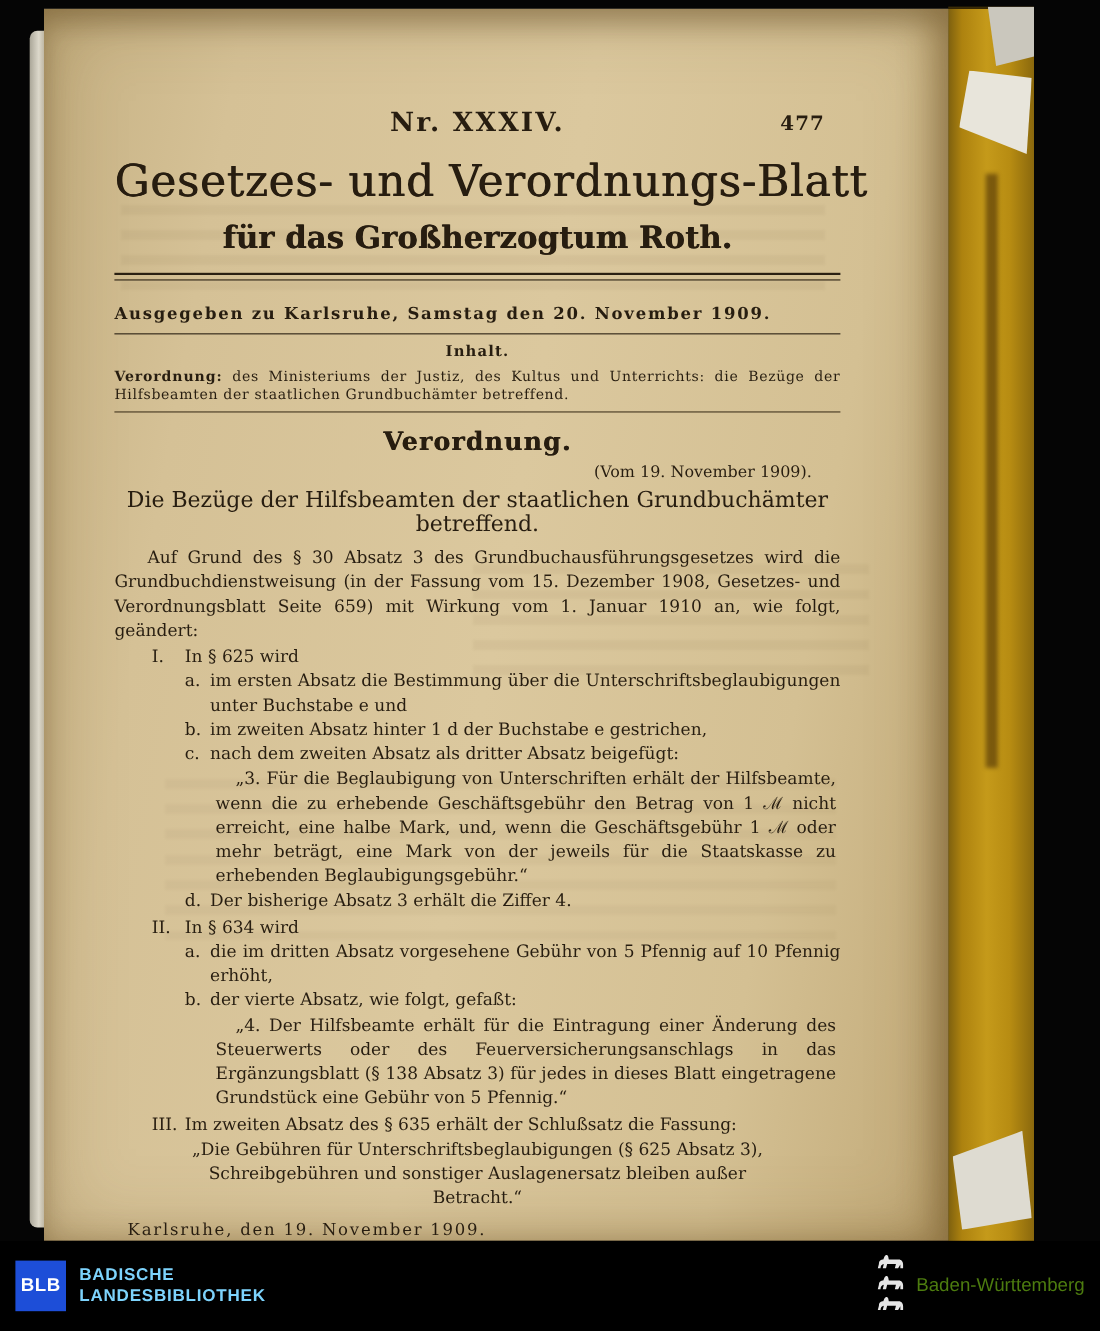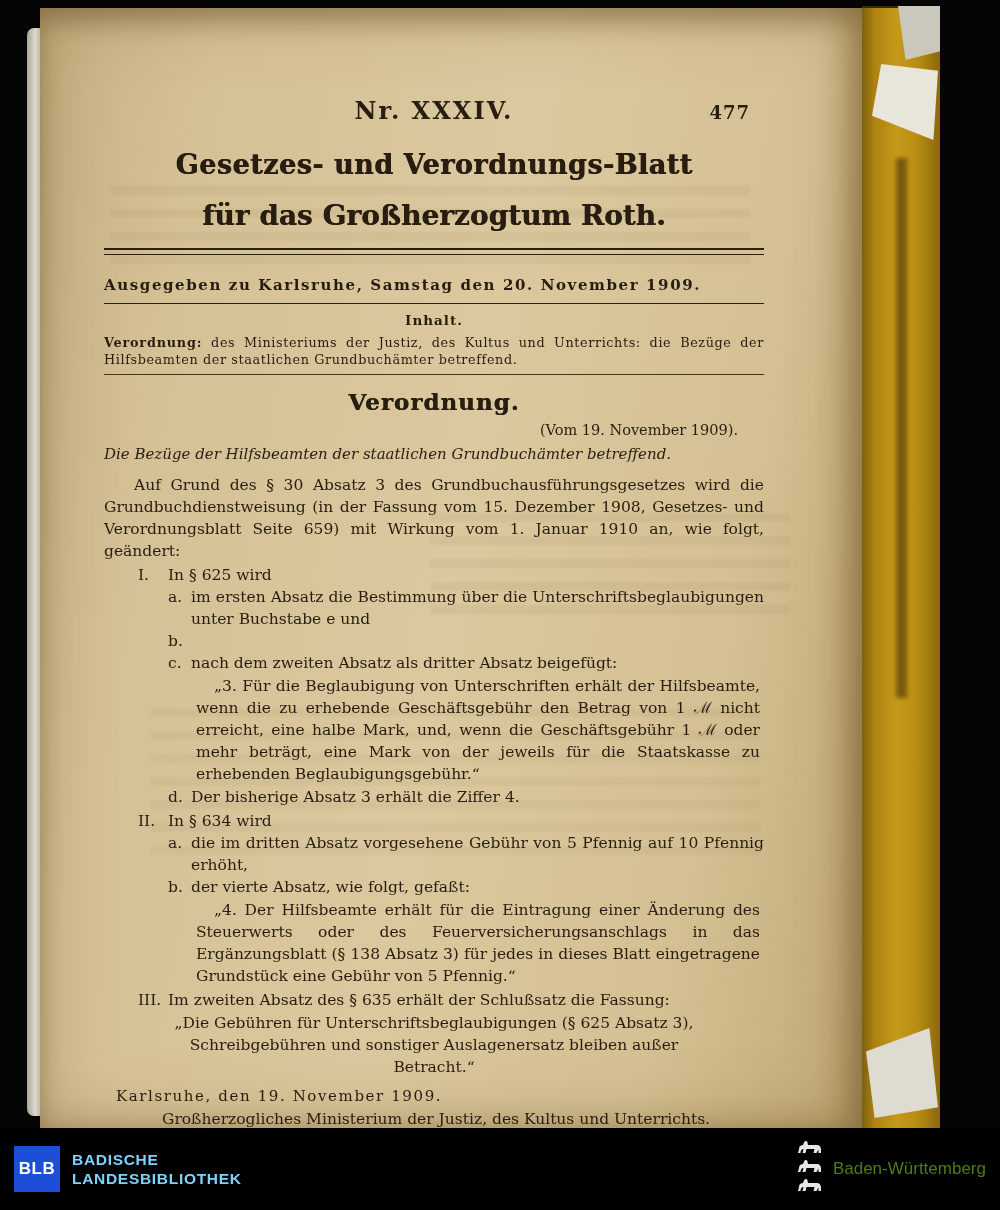--- a/index.html
+++ b/index.html
@@ -36,39 +36,39 @@
   .g2{left:390px;top:505px;width:360px;height:110px;}
   .g3{left:110px;top:700px;width:610px;height:150px;opacity:.07;}
 
   .page-inner{position:absolute;left:64px;top:92px;width:660px;
     font-size:15.5px;line-height:22px;}
 
   .head-row{position:relative;height:30px;}
   .issue{text-align:center;font-size:24px;font-weight:bold;letter-spacing:2px;}
   .pagenum{position:absolute;right:14px;top:2px;font-size:18px;font-weight:bold;letter-spacing:1px;}
 
-  .masthead{margin:12px 0 0;text-align:center;font-size:27px;line-height:46px;font-weight:bold;
+  .masthead{margin:12px 0 0;text-align:center;font-size:40px;line-height:46px;font-weight:normal;
     white-space:nowrap;letter-spacing:0.5px;text-shadow:0.6px 0 currentColor;}
   .subtitle{margin:12px 0 0;text-align:center;font-size:28px;line-height:32px;font-weight:bold;
     text-shadow:0.4px 0 currentColor;}
 
   .rule-double{margin-top:16px;height:4px;border-top:2.5px solid #2a2012;border-bottom:1.2px solid #2a2012;}
   .rule{margin-top:7px;border-top:1.6px solid #2a2012;}
   .rule-thin{margin-top:6px;border-top:1px solid #43351e;}
 
   .dateline{margin-top:19px;font-weight:bold;font-size:15px;letter-spacing:1.6px;}
 
   .inhalt-h{margin-top:5px;text-align:center;font-weight:bold;font-size:13.5px;letter-spacing:1px;}
   .inhalt{margin:4px 0 0;font-size:12.8px;line-height:16.5px;text-align:justify;letter-spacing:.6px;}
   .inhalt b{letter-spacing:.8px;}
 
   .ord-head{margin:14px 0 0;text-align:center;font-size:23px;line-height:26px;font-weight:bold;
     letter-spacing:1px;text-shadow:.4px 0 currentColor;}
   .ord-date{margin-top:4px;text-align:right;padding-right:26px;font-size:14.5px;}
-  .ord-subject{margin-top:2px;font-size:15px;font-style:italic;}
+  .ord-subject{margin-top:2px;text-align:center;font-size:20px;}
 
   .intro{margin:9px 0 0;text-align:justify;text-indent:30px;}
 
   .sec-lead{display:flex;padding-left:34px;margin-top:2px;}
   .numeral{flex:none;width:30px;}
   .lead-text{flex:1;}
   .sub{display:flex;padding-left:64px;}
   .letter{flex:none;width:23px;}
   .sub-text{flex:1;text-align:justify;}
   .quote{margin:1px 0;padding-left:92px;padding-right:4px;text-align:justify;text-indent:18px;}
@@ -136,20 +136,21 @@
         <div class="sec-lead">
           <span class="numeral">I.</span>
           <span class="lead-text">In § 625 wird</span>
         </div>
         <div class="sub">
           <span class="letter">a.</span>
           <span class="sub-text">im ersten Absatz die Bestimmung über die Unterschriftsbeglaubigungen unter Buchstabe e und</span>
         </div>
         <div class="sub">
           <span class="letter">b.</span>
+          <span class="sub-text">im zweiten Absatz hinter 1 d der Buchstabe e gestrichen,</span>
         </div>
         <div class="sub">
           <span class="letter">c.</span>
           <span class="sub-text">nach dem zweiten Absatz als dritter Absatz beigefügt:</span>
         </div>
         <p class="quote">„3. Für die Beglaubigung von Unterschriften erhält der Hilfsbeamte, wenn die zu erhebende Geschäftsgebühr den Betrag von 1 ℳ nicht erreicht, eine halbe Mark, und, wenn die Geschäftsgebühr 1 ℳ oder mehr beträgt, eine Mark von der jeweils für die Staatskasse zu erhebenden Beglaubigungsgebühr.“</p>
         <div class="sub">
           <span class="letter">d.</span>
           <span class="sub-text">Der bisherige Absatz 3 erhält die Ziffer 4.</span>
         </div>

